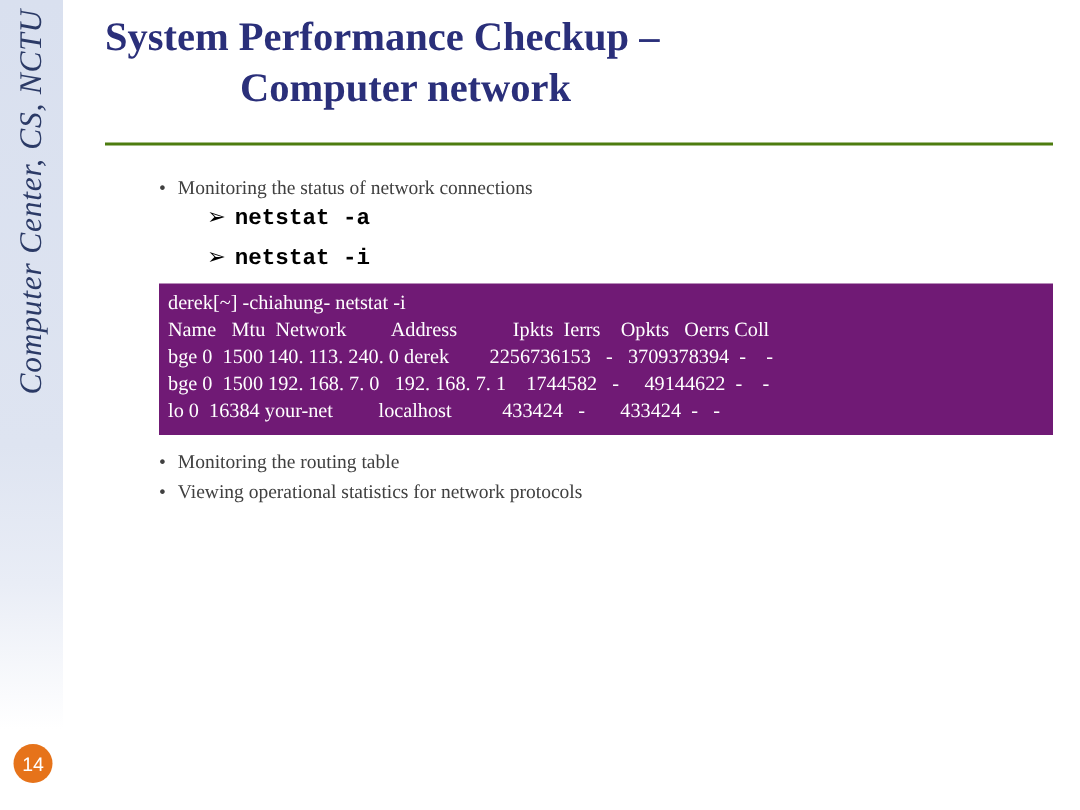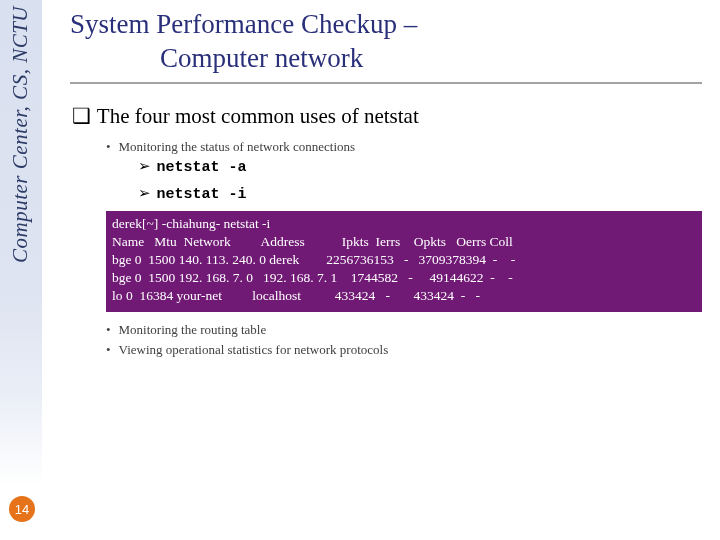--- a/index.html
+++ b/index.html
@@ -68,23 +68,24 @@
   .content {
     position: absolute;
     left: 70px;
     top: 8px;
     right: 18px;
   }
   .title {
     color: #2a2f7a;
     font-size: 27px;
     line-height: 1.25;
-    padding-bottom: 6px;
-    border-bottom: 2px solid #a3a3a3;
+    padding-bottom: 19px;
+    border-bottom: 2px solid #4d7c0f;
     margin-bottom: 20px;
+    font-weight: bold;
   }
   .title .line2 {
     display: block;
     padding-left: 90px;
   }
   .h-bullet {
     font-size: 21px;
     color: #000;
     margin: 4px 0 10px 2px;
   }
@@ -138,23 +139,20 @@
     <span>14</span>
   </div>
 
   <div class="content">
 
     <div class="title">
       <span>System Performance Checkup –</span>
       <span class="line2">Computer network</span>
     </div>
 
-    <div class="h-bullet">
-      <span class="sq">❑</span><span>The four most common uses of netstat</span>
-    </div>
 
     <div class="sub">
       <span class="dot">•</span><span>Monitoring the status of network connections</span>
     </div>
     <div class="cmd">
       <span class="arrow">➢</span><span class="bold">netstat -a</span>
     </div>
 
     <div class="cmd">
       <span class="arrow">➢</span><span class="bold">netstat -i</span>

